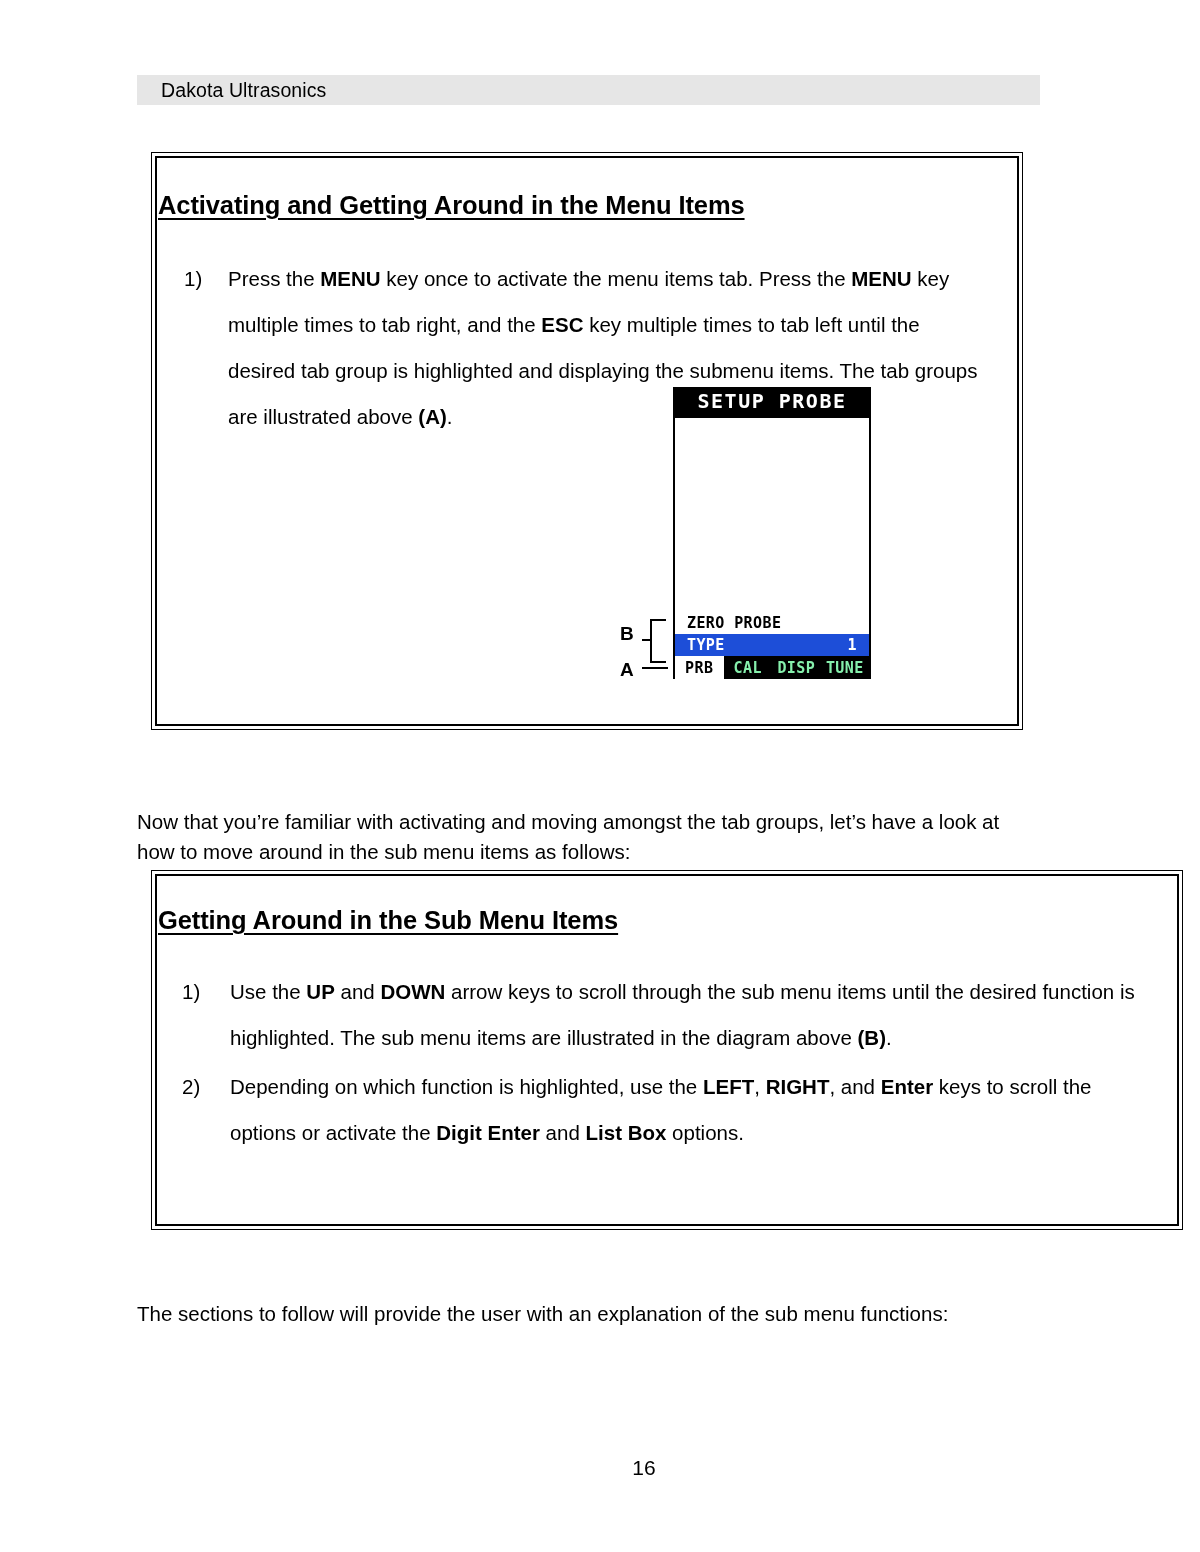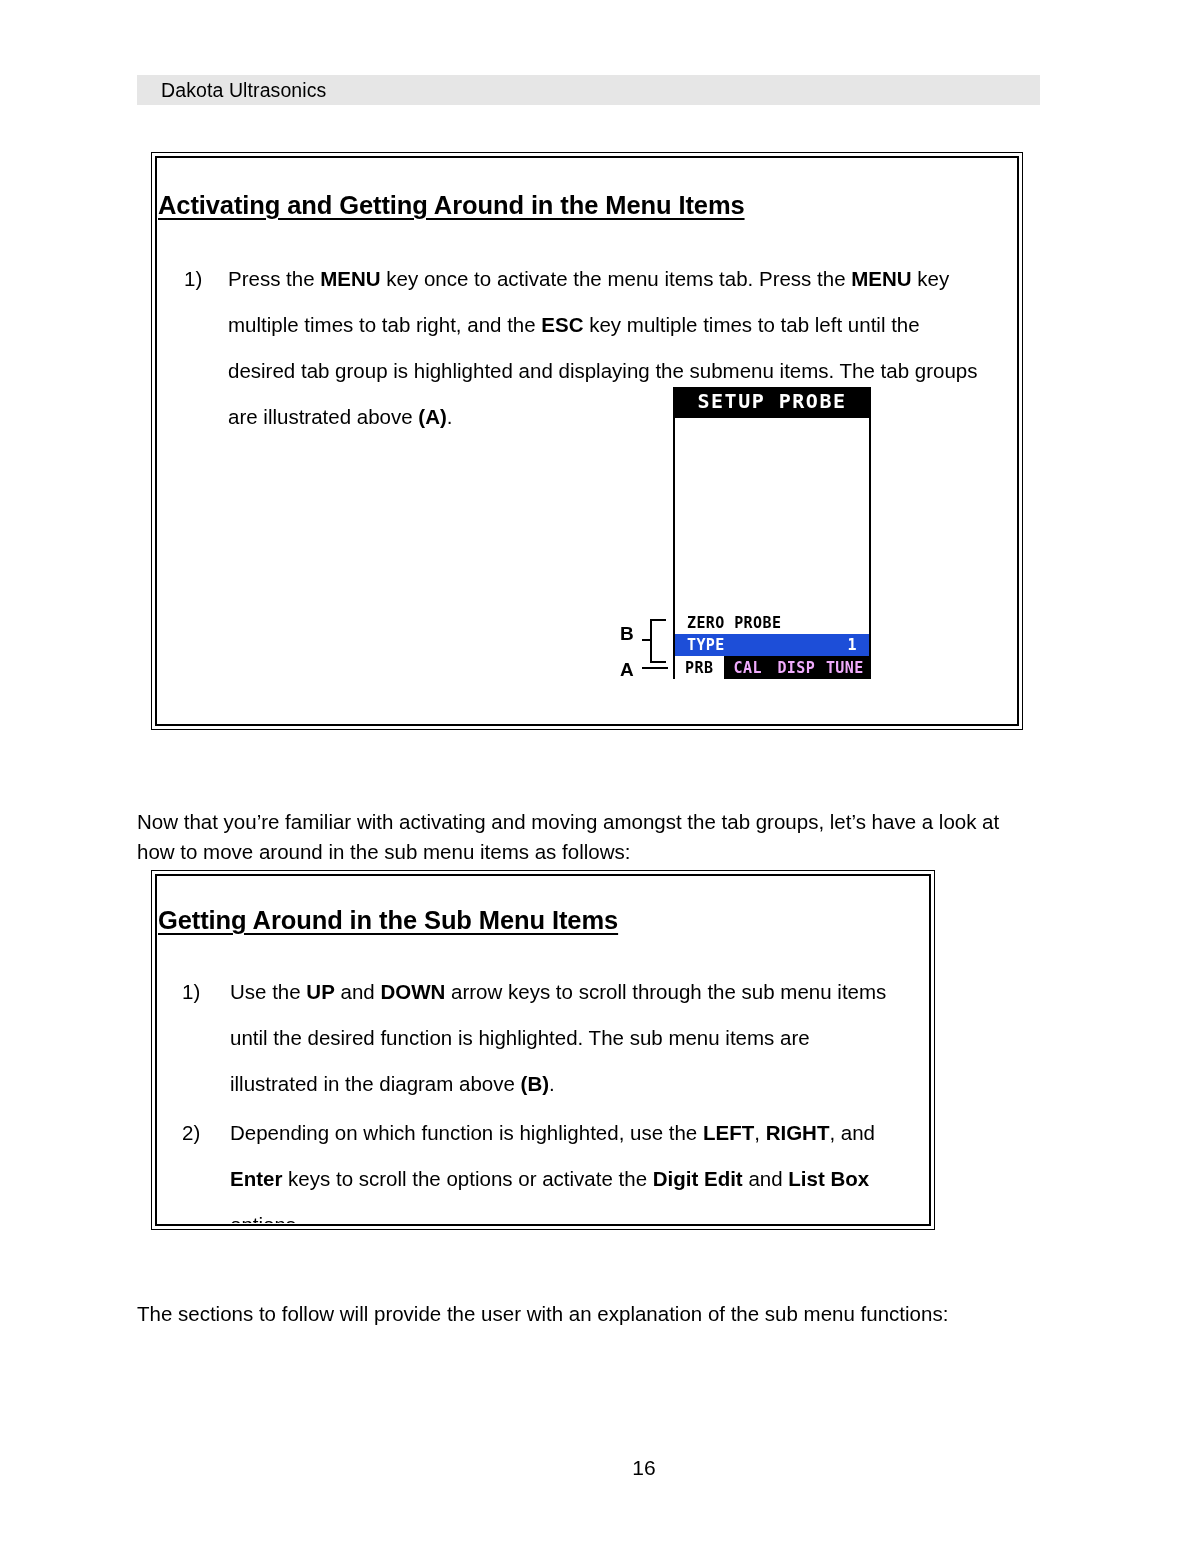--- a/index.html
+++ b/index.html
@@ -47,21 +47,21 @@
     border: 2px solid #000;
     box-sizing: border-box;
   }
   .callout .body {
     position: absolute;
     left: 6px; top: 6px; right: 6px; bottom: 6px;
     overflow: hidden;
   }
 
   #callout-menu-items { left: 151px; top: 152px; width: 872px; height: 578px; }
-  #callout-sub-menu   { left: 151px; top: 870px; width: 784px; height: 360px; }
+  #callout-sub-menu   { left: 151px; top: 870px; width: 1032px; height: 360px; }
 
   
   .box-title {
     text-align: left;
     font-size: 25.5px;
     font-weight: bold;
     letter-spacing: -0.1px;
   }
   .box-title .u {
     text-decoration: underline;
@@ -179,21 +179,21 @@
     align-items: stretch;
   }
   .lcd-tab {
     flex: 1;
     display: flex;
     align-items: center;
     justify-content: center;
     font-size: 15px;
     font-weight: bold;
     letter-spacing: 0.4px;
-    color: #f0abfc;
+    color: #86efac;
     background: #000;
   }
   .lcd-tab.active {
     background: #fff;
     color: #000;
   }
 
   
   .lead-label {
     position: absolute;
@@ -298,21 +298,21 @@
       <span class="u">Getting Around in the Sub Menu Items</span>
     </div>
 
     <ol class="numlist" id="list-sub-menu">
       <li>
         <span class="num">1)</span>
         <span class="rich"><span> Use the </span><b>UP</b><span> and </span><b>DOWN</b><span> arrow keys to scroll through the sub menu items until the desired function is highlighted.  The sub menu items are illustrated in the diagram above </span><b>(B)</b><span>.</span></span>
       </li>
       <li>
         <span class="num">2)</span>
-        <span class="rich"><span> Depending on which function is highlighted, use the </span><b>LEFT</b><span>, </span><b>RIGHT</b><span>, and </span><b>Enter</b><span> keys to scroll the options or activate the </span><b>Digit Edit</b><span> and </span><b>List Box</b><span> options.</span></span>
+        <span class="rich"><span> Depending on which function is highlighted, use the </span><b>LEFT</b><span>, </span><b>RIGHT</b><span>, and </span><b>Enter</b><span> keys to scroll the options or activate the </span><b>Digit Enter</b><span> and </span><b>List Box</b><span> options.</span></span>
       </li>
     </ol>
 
   </div>
 </div>
 
 <p class="para" id="para-sections">The sections to follow will provide the user with an explanation of the sub menu functions:</p>
 
 <div class="page-number">16</div>
 

